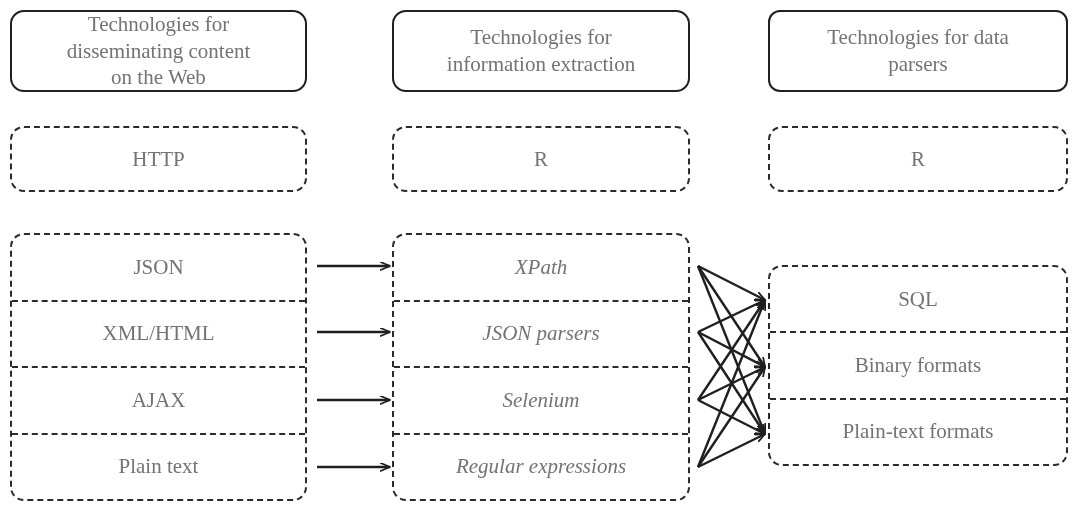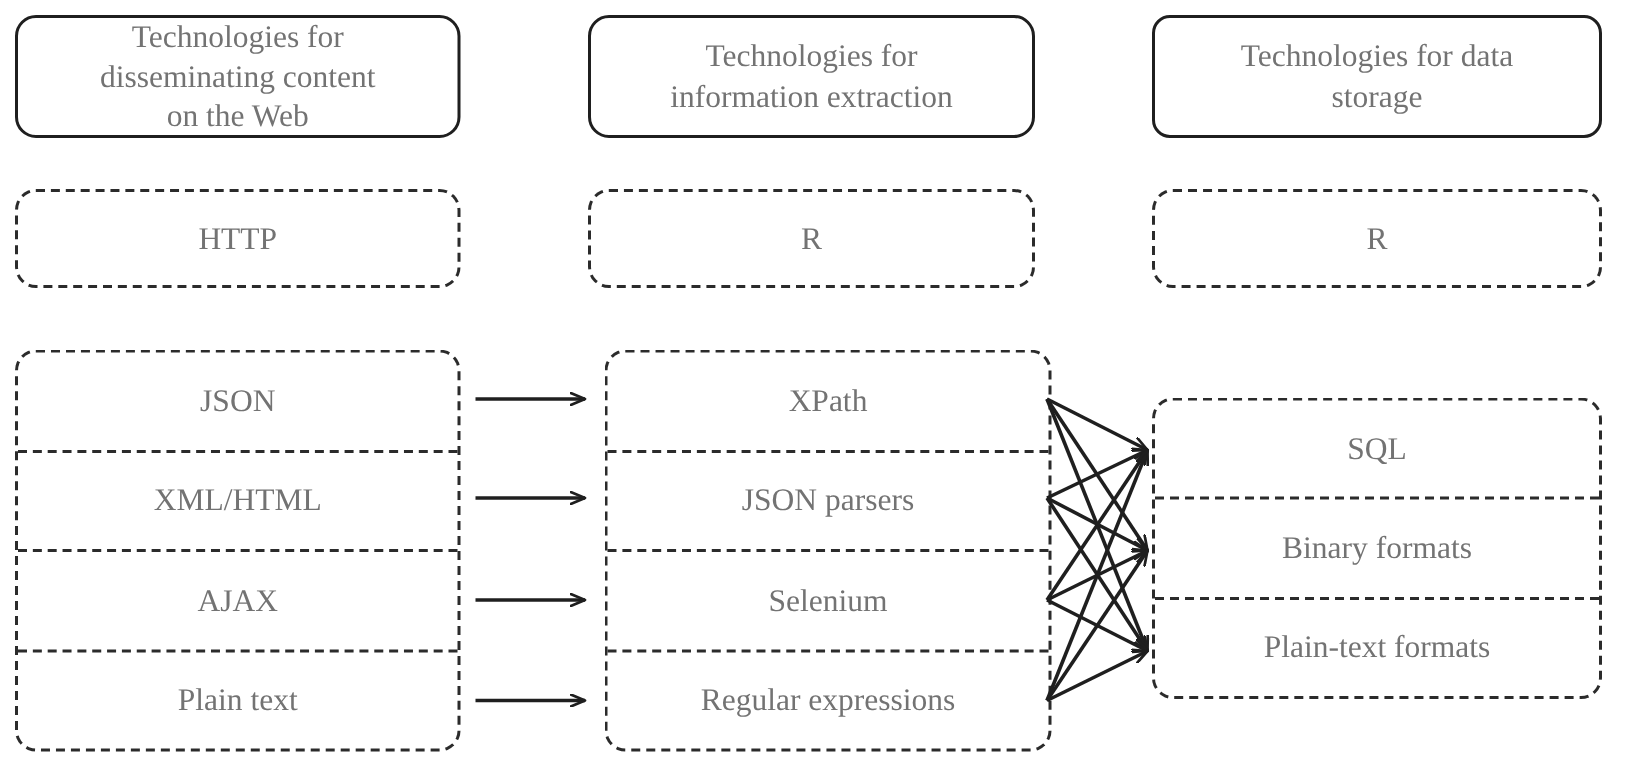--- a/index.html
+++ b/index.html
@@ -104,31 +104,31 @@
     <div>
       <div>Technologies for</div>
       <div>information extraction</div>
     </div>
   </div>
 
   <div class="box group-box" style="left:392px; top:126px; width:298px; height:66px;">
     <div class="row">R</div>
   </div>
 
-  <div class="box group-box" style="left:403px; top:233px; width:298px; height:268px;">
+  <div class="box group-box" style="left:392px; top:233px; width:298px; height:268px;font-style:italic;">
     <div class="row">XPath</div>
     <div class="row">JSON parsers</div>
     <div class="row">Selenium</div>
     <div class="row">Regular expressions</div>
   </div>
 
   <div class="box header-box" style="left:768px; top:10px; width:300px; height:82px;border-radius:12px;">
     <div>
       <div>Technologies for data</div>
-      <div>storage</div>
+      <div>parsers</div>
     </div>
   </div>
 
   <div class="box group-box" style="left:768px; top:126px; width:300px; height:66px;">
     <div class="row">R</div>
   </div>
 
   <div class="box group-box" style="left:768px; top:265px; width:300px; height:201px;">
     <div class="row">SQL</div>
     <div class="row">Binary formats</div>

